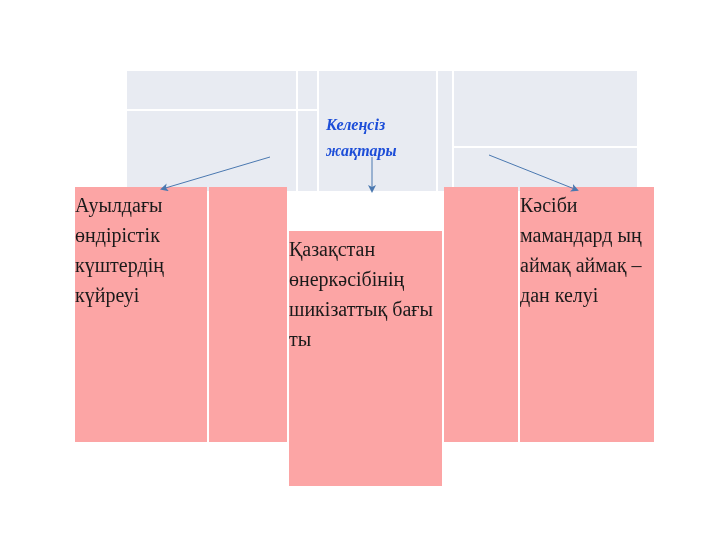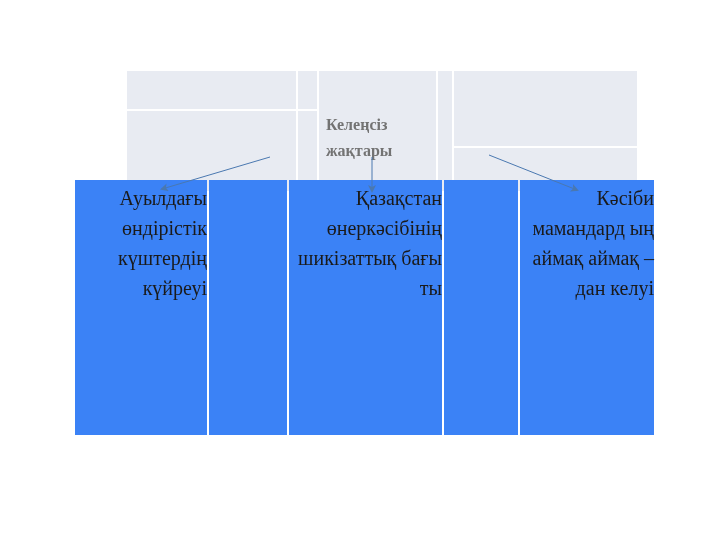--- a/index.html
+++ b/index.html
@@ -4,29 +4,29 @@
   <style>
     html, body { margin: 0; padding: 0; }
     body {
       width: 720px; height: 540px; background: #ffffff;
       position: relative; overflow: hidden;
       font-family: "Liberation Serif", "DejaVu Serif", serif;
     }
     .cell { position: absolute; background: #e8ebf2; }
     .title {
       position: absolute; left: 326px; top: 112px; width: 106px;
-      color: #737373; font-weight: bold; 
+      color: #1d4ed8; font-weight: bold; font-style: italic;
       font-size: 16px; line-height: 26px; text-align: left;
       font-family: "Liberation Serif", "DejaVu Serif", serif;
     }
     .bottom-cell {
-      position: absolute; top: 180px; height: 255px; background: #3b82f6;
+      position: absolute; top: 187px; height: 255px; background: #fca5a5;
       box-sizing: border-box;
       font-size: 20px; line-height: 30px; color: #1a1a1a;
-      text-align: right; padding-top: 3px;
+      text-align: left; padding-top: 3px;
       font-family: "Liberation Serif", "DejaVu Serif", serif;
     }
     svg.arrows { position: absolute; left: 0; top: 0; pointer-events: none; }
   </style>
 </head>
 <body>
 
 <div>
   <div class="cell" style="left:127px;top:71px;width:169px;height:38px;"></div>
   <div class="cell" style="left:127px;top:111px;width:169px;height:80px;"></div>
@@ -38,21 +38,21 @@
   <div class="cell" style="left:454px;top:148px;width:183px;height:43px;"></div>
 </div>
 
 <div class="title">Келеңсіз жақтары</div>
 
 <div>
   <div class="bottom-cell" style="left:75px;width:132px;">
     <span>Ауылдағы өндірістік күштердің күйреуі</span>
   </div>
   <div class="bottom-cell" style="left:209px;width:78px;"></div>
-  <div class="bottom-cell" style="left:289px;width:153px;">
+  <div class="bottom-cell" style="left:289px;width:153px;margin-top:44px;">
     <span>Қазақстан өнеркәсібінің шикізаттық бағы ты</span>
   </div>
   <div class="bottom-cell" style="left:444px;width:74px;"></div>
   <div class="bottom-cell" style="left:520px;width:134px;">
     <span>Кәсіби мамандард ың аймақ аймақ – дан келуі</span>
   </div>
 </div>
 
 <svg class="arrows" width="720" height="540">
   <defs>

